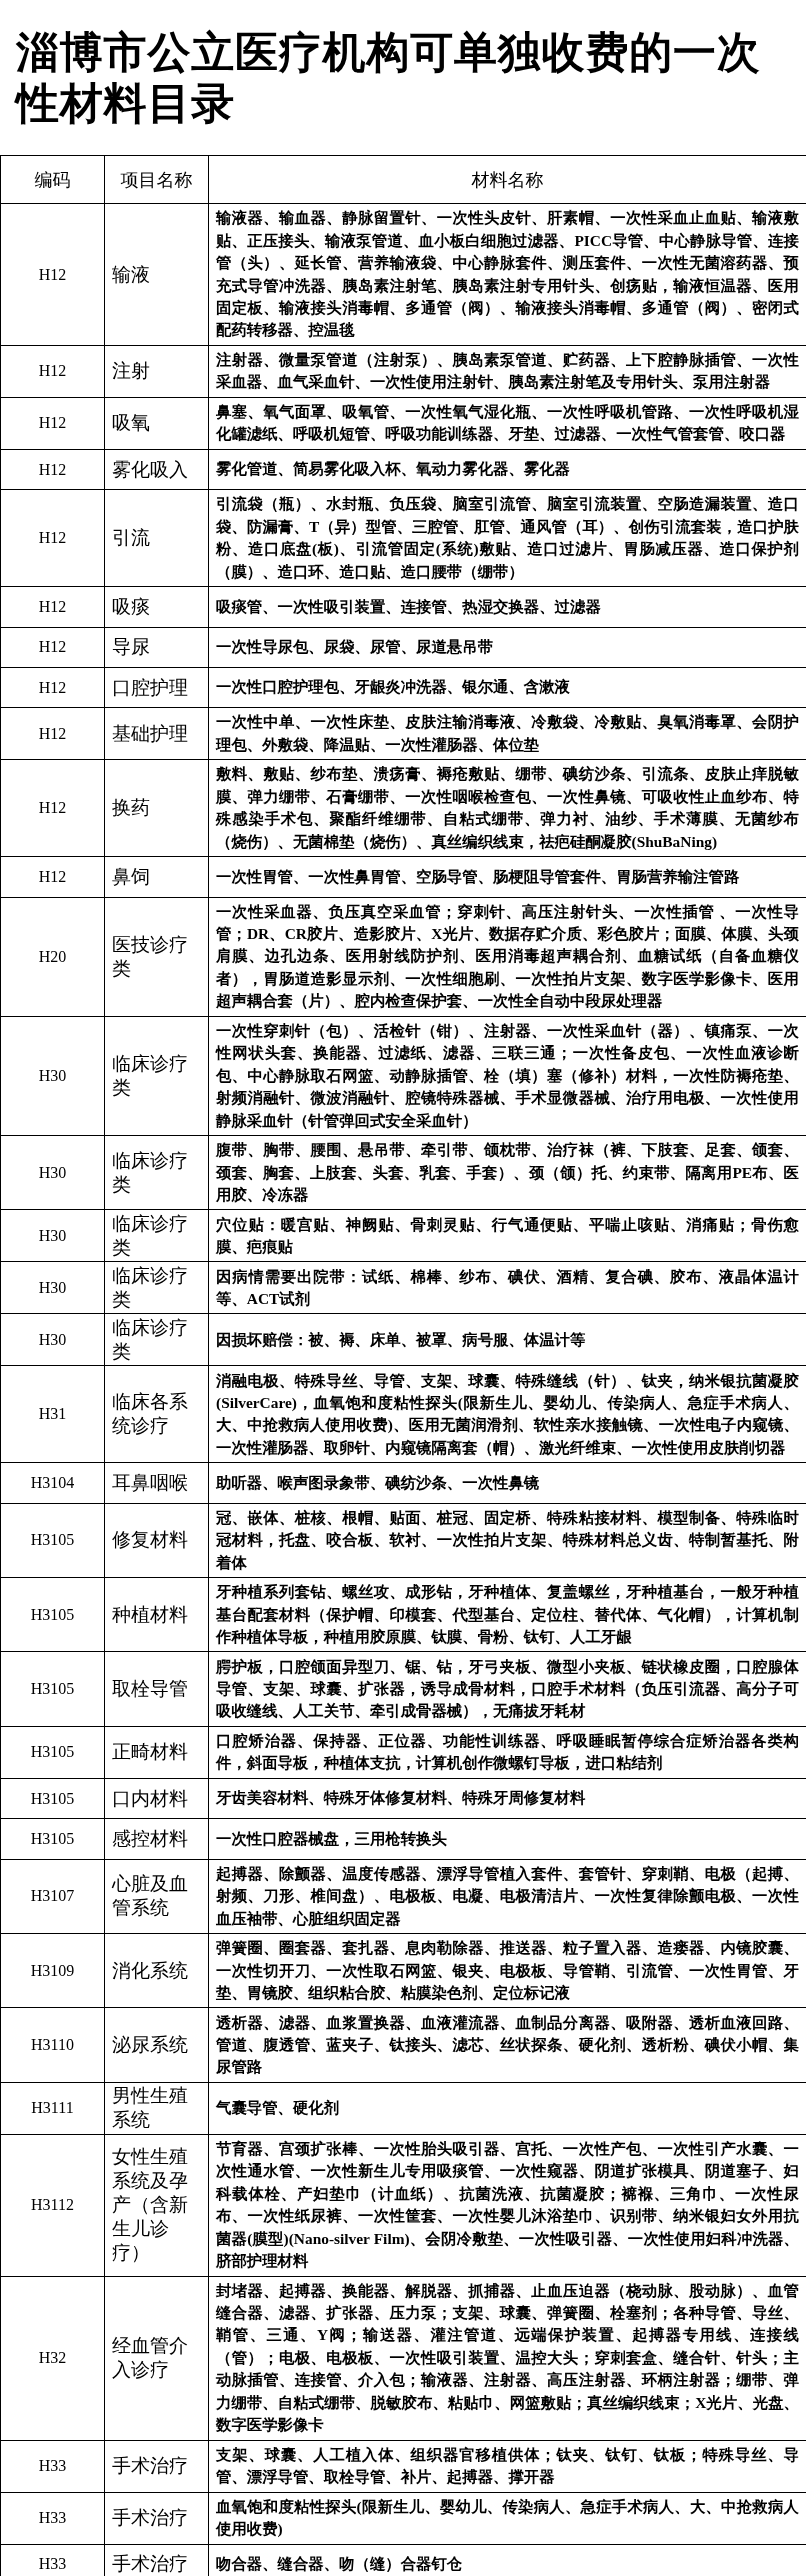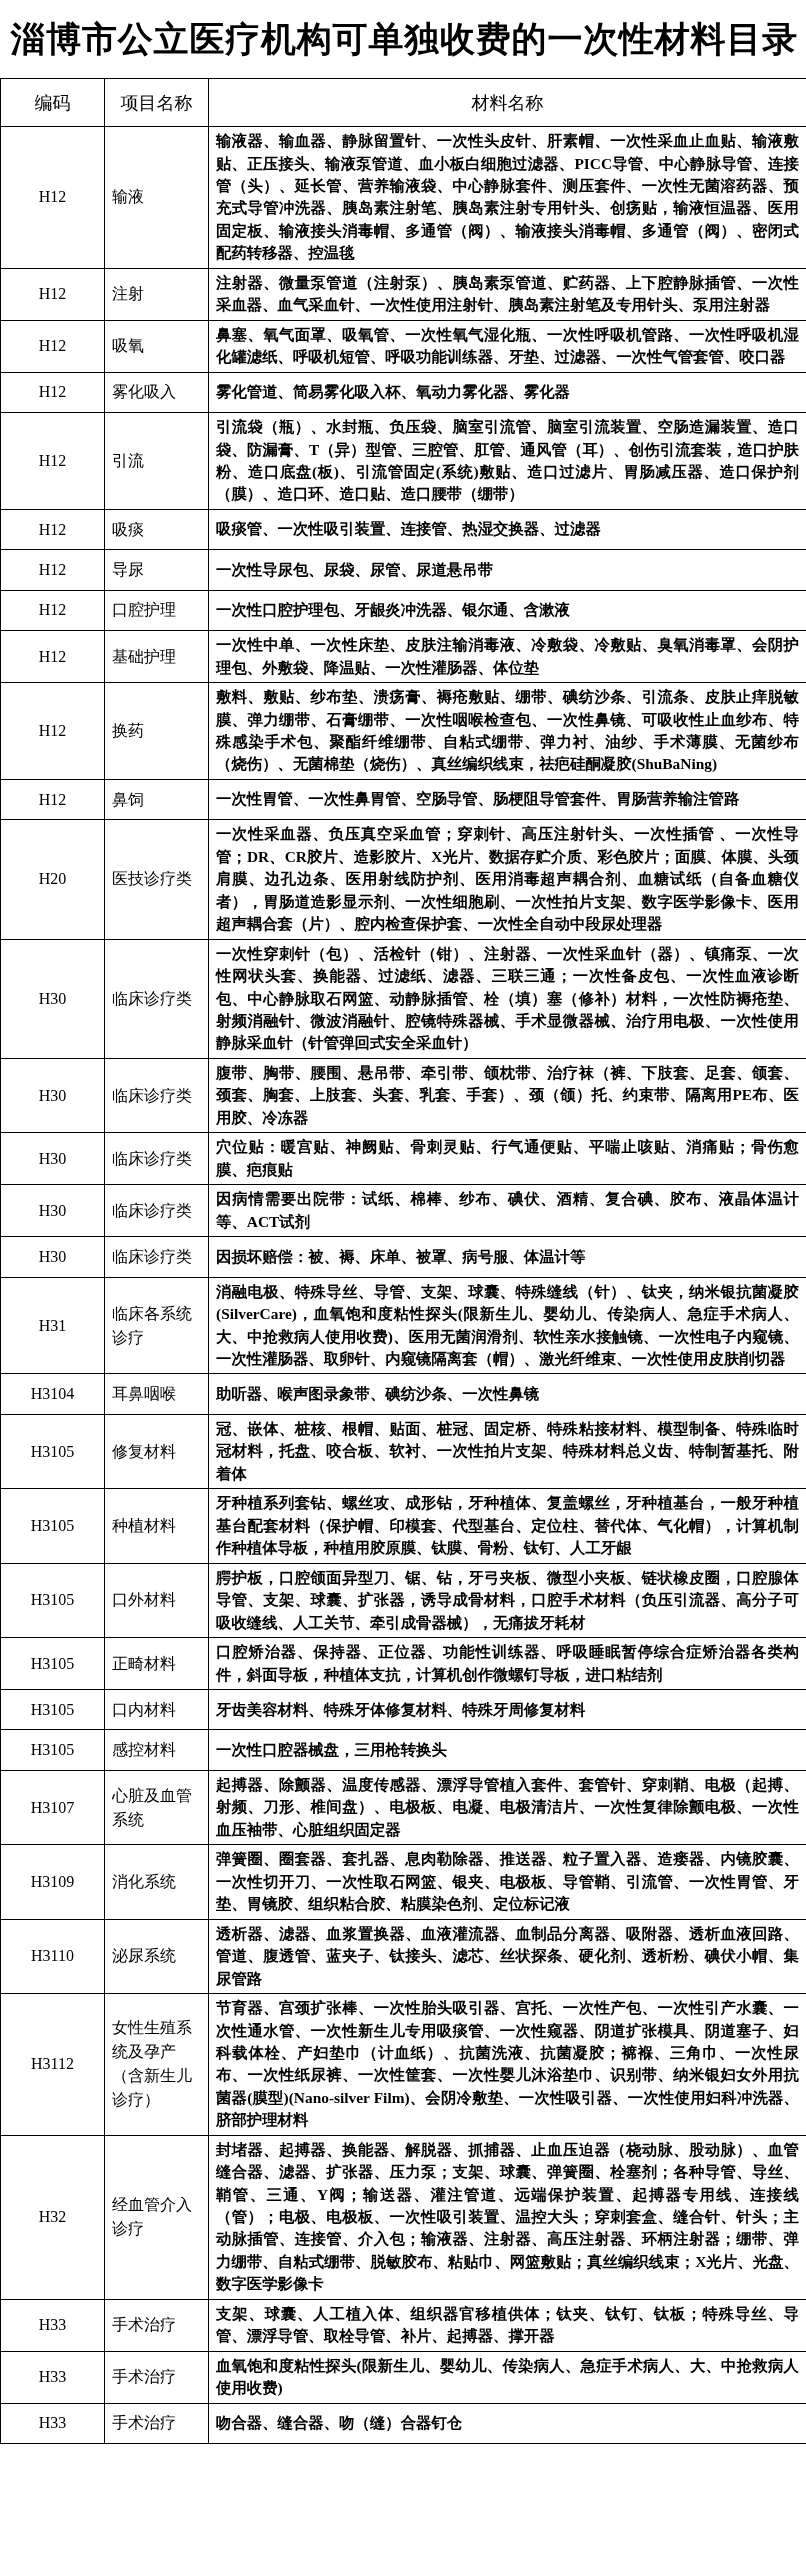--- a/index.html
+++ b/index.html
@@ -4,24 +4,24 @@
 <style>
   * { box-sizing: border-box; }
   html, body { margin: 0; padding: 0; background: #ffffff; }
   body {
     font-family: "Liberation Serif", "DejaVu Serif", serif;
     color: #000;
     width: 806px;
   }
   .page { width: 806px; background: #fff; }
   .doc-title {
-    font-size: 35px;
+    font-size: 43px;
     font-weight: bold;
-    text-align: right;
-    margin: 8px;
+    text-align: left;
+    margin: 16px;
     padding: 10.8px 0 9.3px 0;
     letter-spacing: 0.8px;
     line-height: 1.2;
   }
   table.materials {
     width: 806px;
     border-collapse: collapse;
     table-layout: fixed;
   }
   table.materials col.c-code { width: 104px; }
@@ -37,21 +37,21 @@
     text-align: center;
     height: 48px;
     padding: 1.5px;
   }
   td.code-cell {
     text-align: center;
     font-size: 16px;
     padding: 1.5px;
   }
   td.item-cell {
-    font-size: 16px;
+    font-size: 19px;
     padding: 1.5px 4.6px 1.5px 7px;
     line-height: 24px;
     word-break: break-all;
   }
   td.material-cell {
     font-size: 15.4px;
     line-height: 22.4px;
     padding: 3.1px 7px;
     text-align: justify;
     word-break: break-all;
@@ -179,21 +179,21 @@
           <td class="item-cell">修复材料</td>
           <td class="material-cell">冠、嵌体、桩核、根帽、贴面、桩冠、固定桥、特殊粘接材料、模型制备、特殊临时冠材料，托盘、咬合板、软衬、一次性拍片支架、特殊材料总义齿、特制暂基托、附着体</td>
         </tr>
         <tr class="data-row">
           <td class="code-cell">H3105</td>
           <td class="item-cell">种植材料</td>
           <td class="material-cell">牙种植系列套钻、螺丝攻、成形钻，牙种植体、复盖螺丝，牙种植基台，一般牙种植基台配套材料（保护帽、印模套、代型基台、定位柱、替代体、气化帽），计算机制作种植体导板，种植用胶原膜、钛膜、骨粉、钛钉、人工牙龈</td>
         </tr>
         <tr class="data-row">
           <td class="code-cell">H3105</td>
-          <td class="item-cell">口外材料</td>
+          <td class="item-cell">取栓导管</td>
           <td class="material-cell">腭护板，口腔颌面异型刀、锯、钻，牙弓夹板、微型小夹板、链状橡皮圈，口腔腺体导管、支架、球囊、扩张器，诱导成骨材料，口腔手术材料（负压引流器、高分子可吸收缝线、人工关节、牵引成骨器械），无痛拔牙耗材</td>
         </tr>
         <tr class="data-row">
           <td class="code-cell">H3105</td>
           <td class="item-cell">正畸材料</td>
           <td class="material-cell">口腔矫治器、保持器、正位器、功能性训练器、呼吸睡眠暂停综合症矫治器各类构件，斜面导板，种植体支抗，计算机创作微螺钉导板，进口粘结剂</td>
         </tr>
         <tr class="data-row">
           <td class="code-cell">H3105</td>
           <td class="item-cell">口内材料</td>
@@ -211,20 +211,25 @@
         </tr>
         <tr class="data-row">
           <td class="code-cell">H3109</td>
           <td class="item-cell">消化系统</td>
           <td class="material-cell">弹簧圈、圈套器、套扎器、息肉勒除器、推送器、粒子置入器、造瘘器、内镜胶囊、一次性切开刀、一次性取石网篮、银夹、电极板、导管鞘、引流管、一次性胃管、牙垫、胃镜胶、组织粘合胶、粘膜染色剂、定位标记液</td>
         </tr>
         <tr class="data-row">
           <td class="code-cell">H3110</td>
           <td class="item-cell">泌尿系统</td>
           <td class="material-cell">透析器、滤器、血浆置换器、血液灌流器、血制品分离器、吸附器、透析血液回路、管道、腹透管、蓝夹子、钛接头、滤芯、丝状探条、硬化剂、透析粉、碘伏小帽、集尿管路</td>
+        </tr>
+        <tr class="data-row">
+          <td class="code-cell">H3111</td>
+          <td class="item-cell">男性生殖系统</td>
+          <td class="material-cell single">气囊导管、硬化剂</td>
         </tr>
         <tr class="data-row">
           <td class="code-cell">H3112</td>
           <td class="item-cell">女性生殖系统及孕产（含新生儿诊疗）</td>
           <td class="material-cell">节育器、宫颈扩张棒、一次性胎头吸引器、宫托、一次性产包、一次性引产水囊、一次性通水管、一次性新生儿专用吸痰管、一次性窥器、阴道扩张模具、阴道塞子、妇科载体栓、产妇垫巾（计血纸）、抗菌洗液、抗菌凝胶；褯褓、三角巾、一次性尿布、一次性纸尿裤、一次性筐套、一次性婴儿沐浴垫巾、识别带、纳米银妇女外用抗菌器(膜型)(Nano-silver Film)、会阴冷敷垫、一次性吸引器、一次性使用妇科冲洗器、脐部护理材料</td>
         </tr>
         <tr class="data-row">
           <td class="code-cell">H32</td>
           <td class="item-cell">经血管介入诊疗</td>
           <td class="material-cell">封堵器、起搏器、换能器、解脱器、抓捕器、止血压迫器（桡动脉、股动脉）、血管缝合器、滤器、扩张器、压力泵；支架、球囊、弹簧圈、栓塞剂；各种导管、导丝、鞘管、三通、Y阀；输送器、灌注管道、远端保护装置、起搏器专用线、连接线（管）；电极、电极板、一次性吸引装置、温控大头；穿刺套盒、缝合针、针头；主动脉插管、连接管、介入包；输液器、注射器、高压注射器、环柄注射器；绷带、弹力绷带、自粘式绷带、脱敏胶布、粘贴巾、网篮敷贴；真丝编织线束；X光片、光盘、数字医学影像卡</td>

